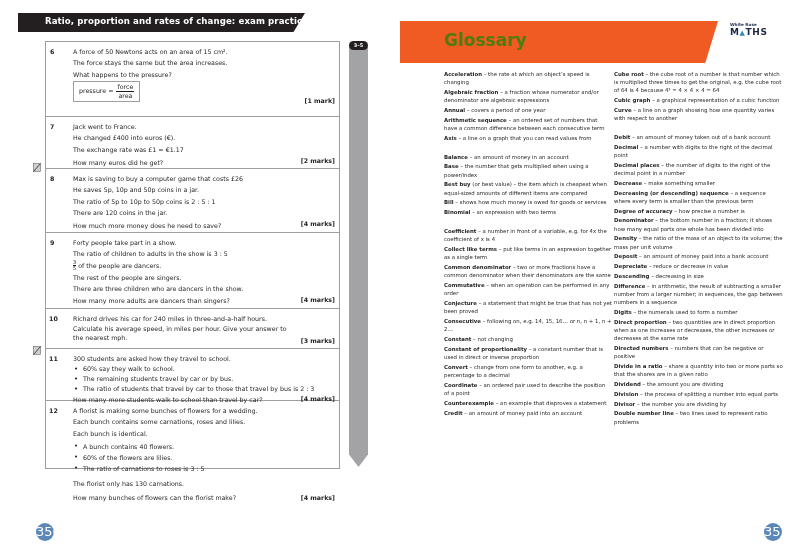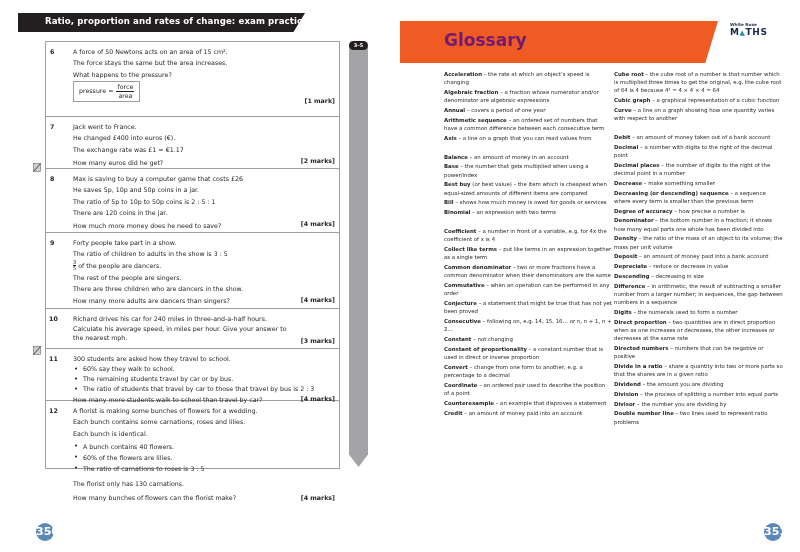--- a/index.html
+++ b/index.html
@@ -57,31 +57,31 @@
     clip-path: polygon(0 0, 100% 0, 100% 97%, 50% 100%, 0 97%);
   }
   .grade-badge {
     position: absolute; left: 331px; top: 41px; width: 19px; height: 9px;
     background: #231f20; color: #fff; border-radius: 5px;
     font-size: 5px; font-weight: bold; text-align: center; line-height: 9px;
   }
 
   .page-num {
     position: absolute; width: 18px; height: 18px; border-radius: 50%;
-    background: #5b88b8; color: #fff; font-size: 11px; text-align: center; line-height: 18px; font-weight: bold;
+    background: #5b88b8; color: #fff; font-size: 13px; text-align: center; line-height: 18px;
   }
 
   
   .glossary-band {
     position: absolute; left: 0; top: 21px; width: 318px; height: 42px;
     background: #f05a23;
     clip-path: polygon(0 0, 100% 0, 96% 100%, 0 100%);
   }
   .glossary-title {
-    position: absolute; left: 44px; top: 30px; color: #701a75;
+    position: absolute; left: 44px; top: 30px; color: #4d7c0f;
     font-size: 17px; font-weight: bold; text-align: center;
   }
   .logo { position: absolute; left: 330px; top: 22px; color: #1c2a48; }
   .logo-top { font-size: 4.2px; font-weight: bold; line-height: 5px; }
   .logo-bottom { font-size: 9px; font-weight: bold; letter-spacing: 0.6px; line-height: 10px; }
   .logo-tri { color: #2a8ab0; font-size: 7px; }
 
   .gcol { position: absolute; top: 70px; width: 168px; font-size: 5.4px; line-height: 8.2px; }
   .gcol-a { left: 44px; }
   .gcol-b { left: 214px; width: 170px; }

